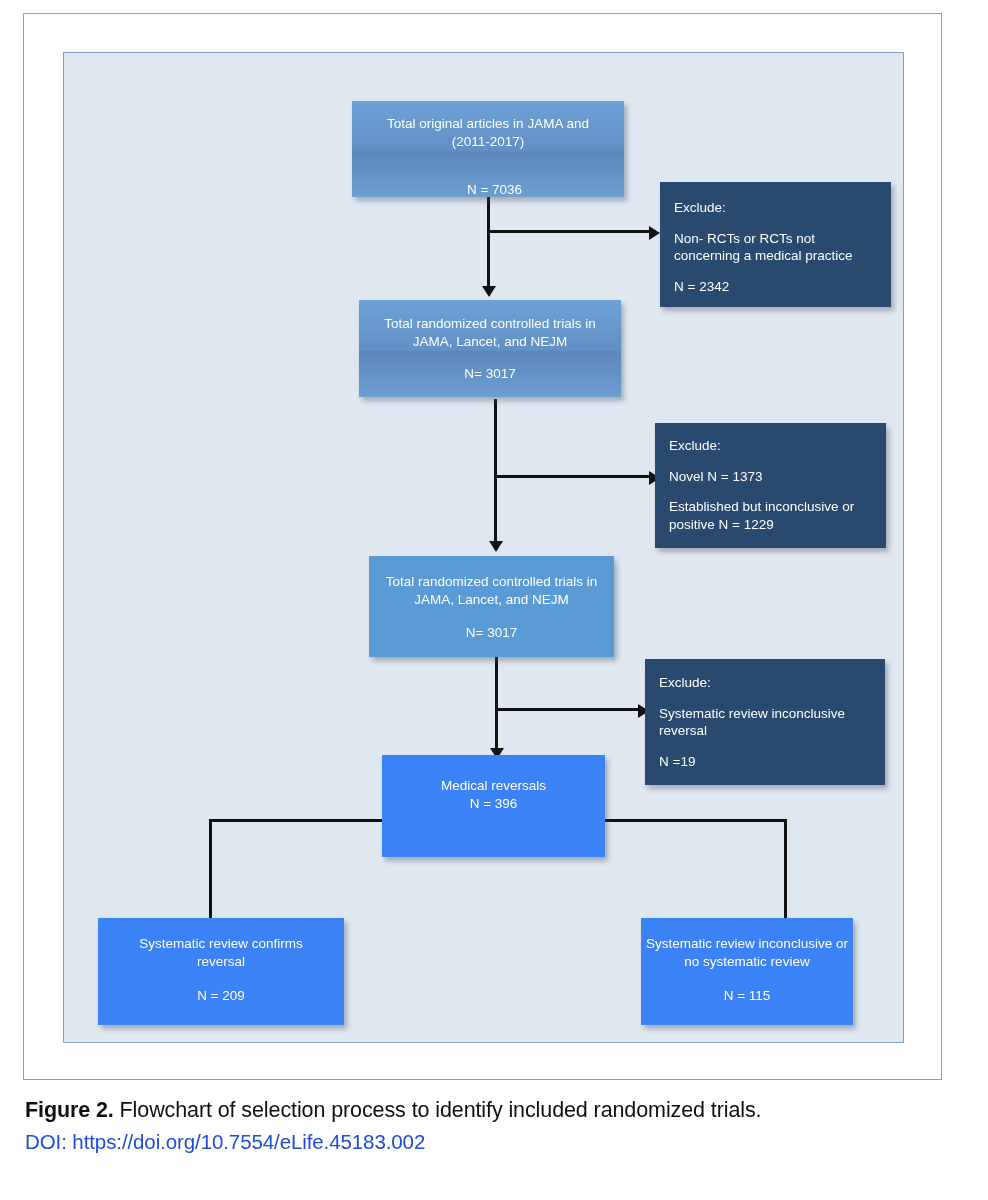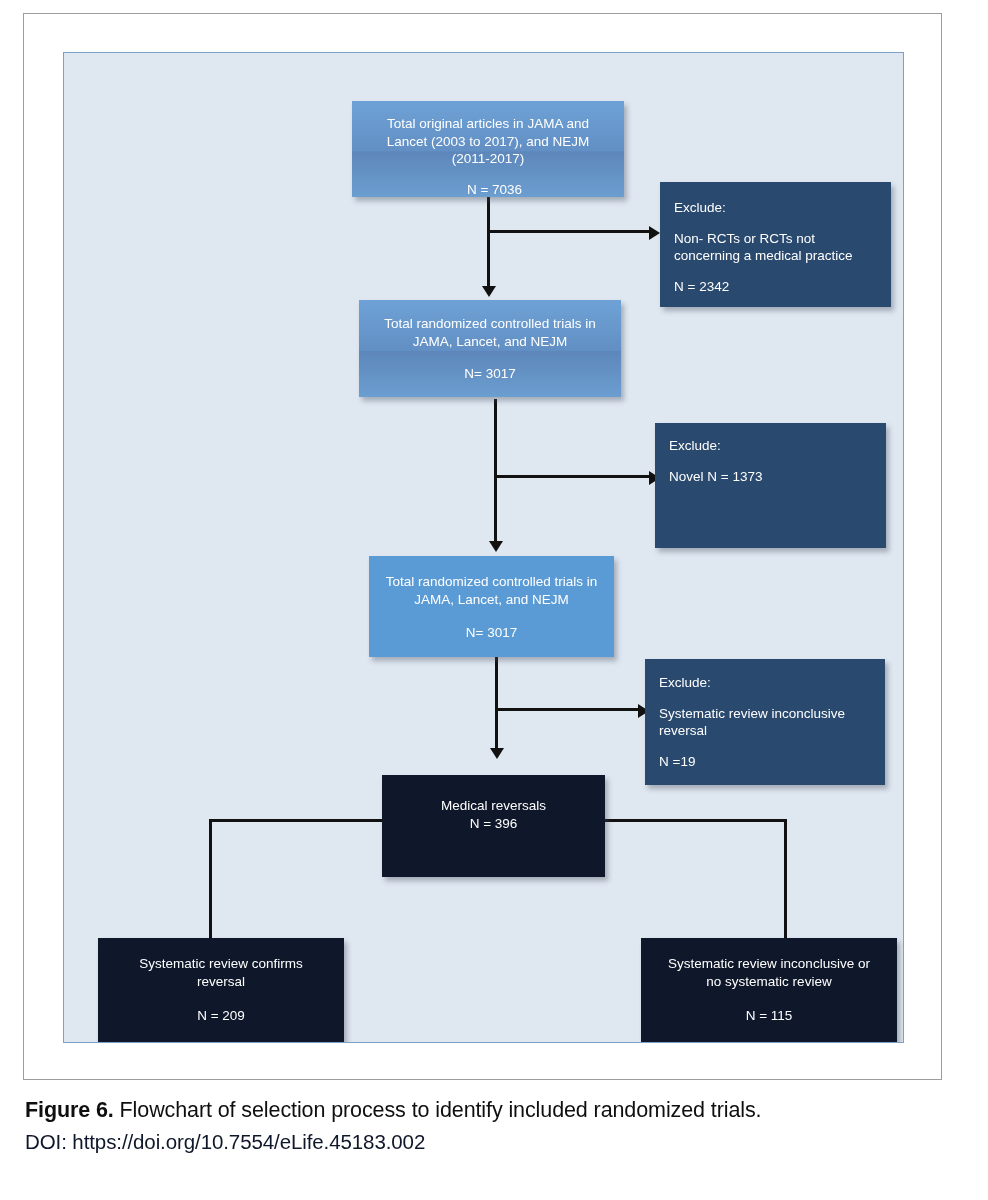--- a/index.html
+++ b/index.html
@@ -76,22 +76,21 @@
     background: #29496e;
     text-align: left;
     line-height: 1.30;
   }
   .exclude .lines { left: 14px; right: 10px; }
   .exclude .blk { margin-bottom: 13px; }
   .exclude .blk:last-child { margin-bottom: 0; }
 
   
   .outcome {
-    background: #0f172a;
-    margin-top: 20px;
+    background: #3b82f6;
   }
 
   
   .conn {
     position: absolute;
     background: #111111;
   }
   .v-line { width: 3px; }
   .h-line { height: 3px; }
 
@@ -122,21 +121,21 @@
   .caption-main {
     font-size: 21.5px;
     color: #0f0f0f;
     letter-spacing: -0.1px;
     white-space: nowrap;
   }
   .caption-main b { font-weight: bold; }
   .caption-doi {
     margin-top: 7px;
     font-size: 20.5px;
-    color: #0f172a;
+    color: #1d4ed8;
     letter-spacing: -0.1px;
     white-space: nowrap;
   }
 </style>
 </head>
 <body>
 
 <div id="figure-root">
 
   <div class="figure-frame">
@@ -163,21 +162,20 @@
 
       <div class="conn h-line" style="left:145px; top:766px; width:578px;"></div>
       <div class="conn v-line" style="left:145px; top:766px; height:122px;"></div>
       <div class="arrow-down" style="left:140px; top:885px;"></div>
       <div class="conn v-line" style="left:720px; top:766px; height:122px;"></div>
       <div class="arrow-down" style="left:715px; top:885px;"></div>
 
       <div class="node proc-grad" style="left:288px; top:48px; width:272px; height:96px; font-size:13.5px;">
         <div class="lines" style="top:14px;">
           <span class="node-line">Total original articles in JAMA and</span>
-          <span class="node-line">Lancet (2003 to 2017), and NEJM</span>
           <span class="node-line">(2011-2017)</span>
         </div>
         <div class="lines" style="top:80px;margin-left:13px;">
           <span class="node-line">N = 7036</span>
         </div>
       </div>
 
       <div class="node exclude" style="left:596px; top:129px; width:231px; height:125px; font-size:13.5px;">
         <div class="lines" style="top:17px;">
           <div class="blk">
@@ -204,20 +202,24 @@
       </div>
 
       <div class="node exclude" style="left:591px; top:370px; width:231px; height:125px; font-size:13.5px;">
         <div class="lines" style="top:14px;">
           <div class="blk">
             <span class="node-line">Exclude:</span>
           </div>
           <div class="blk">
             <span class="node-line">Novel N = 1373</span>
           </div>
+          <div class="blk">
+            <span class="node-line">Established but inconclusive or</span>
+            <span class="node-line">positive N = 1229</span>
+          </div>
         </div>
       </div>
 
       <div class="node proc-flat" style="left:305px; top:503px; width:245px; height:101px; font-size:13.5px;">
         <div class="lines" style="top:17px;">
           <span class="node-line">Total randomized controlled trials in</span>
           <span class="node-line">JAMA, Lancet, and NEJM</span>
         </div>
         <div class="lines" style="top:68px;">
           <span class="node-line">N= 3017</span>
@@ -249,34 +251,34 @@
       <div class="node outcome" style="left:34px; top:865px; width:246px; height:107px; font-size:13.5px;">
         <div class="lines" style="top:17px;">
           <span class="node-line">Systematic review confirms</span>
           <span class="node-line">reversal</span>
         </div>
         <div class="lines" style="top:69px;">
           <span class="node-line">N = 209</span>
         </div>
       </div>
 
-      <div class="node outcome" style="left:577px; top:865px; width:256px; height:107px; font-size:13.5px;">
+      <div class="node outcome" style="left:577px; top:865px; width:212px; height:107px; font-size:13.5px;">
         <div class="lines" style="top:17px;">
           <span class="node-line">Systematic review inconclusive or</span>
           <span class="node-line">no systematic review</span>
         </div>
         <div class="lines" style="top:69px;">
           <span class="node-line">N = 115</span>
         </div>
       </div>
 
     </div>
   </div>
 
   <div class="caption">
     <div class="caption-main">
-      <b>Figure 6.</b>
+      <b>Figure 2.</b>
       <span>Flowchart of selection process to identify included randomized trials.</span>
     </div>
     <div class="caption-doi">DOI: https://doi.org/10.7554/eLife.45183.002</div>
   </div>
 
 </div>
 
 </body></html>

